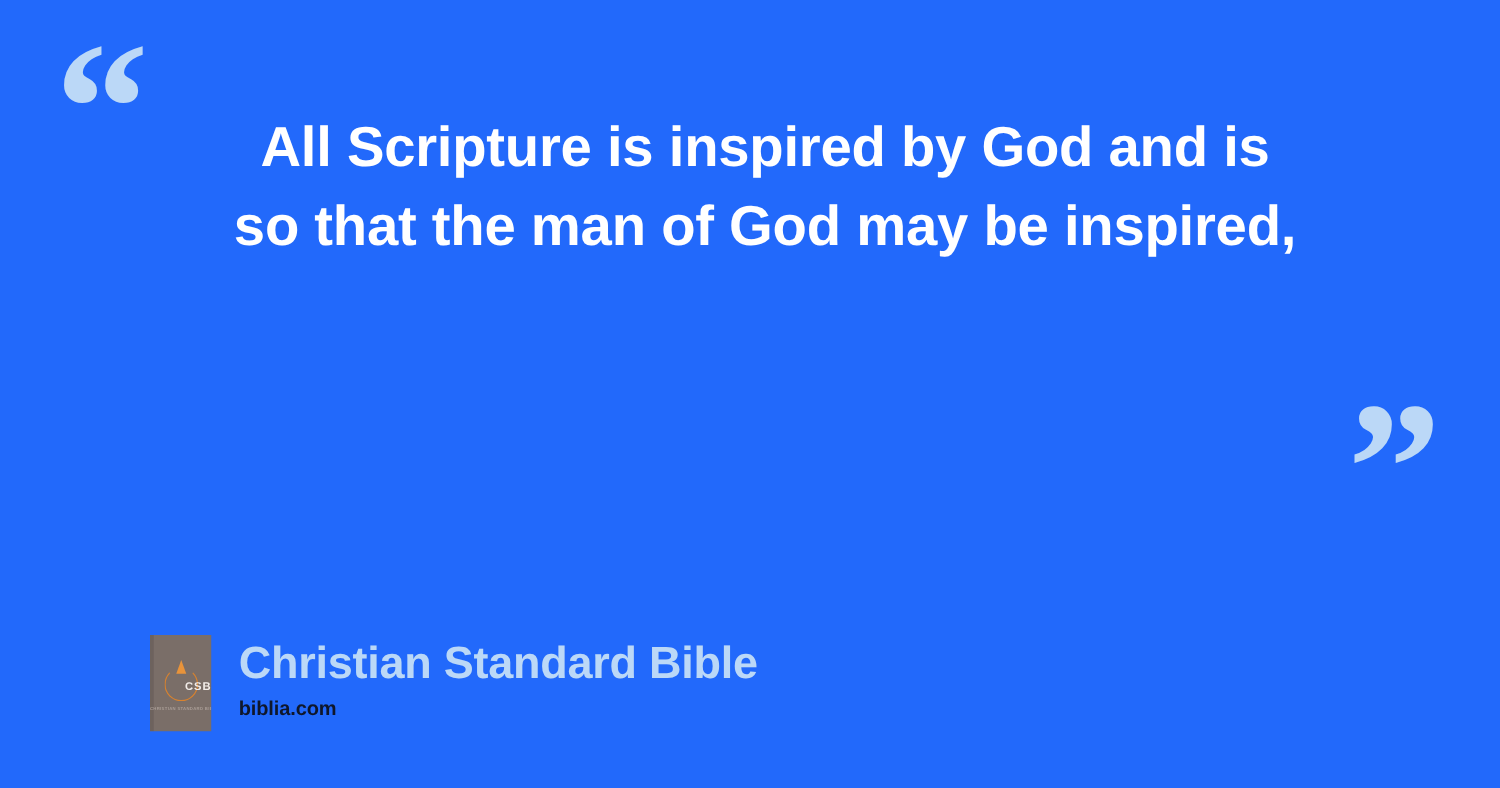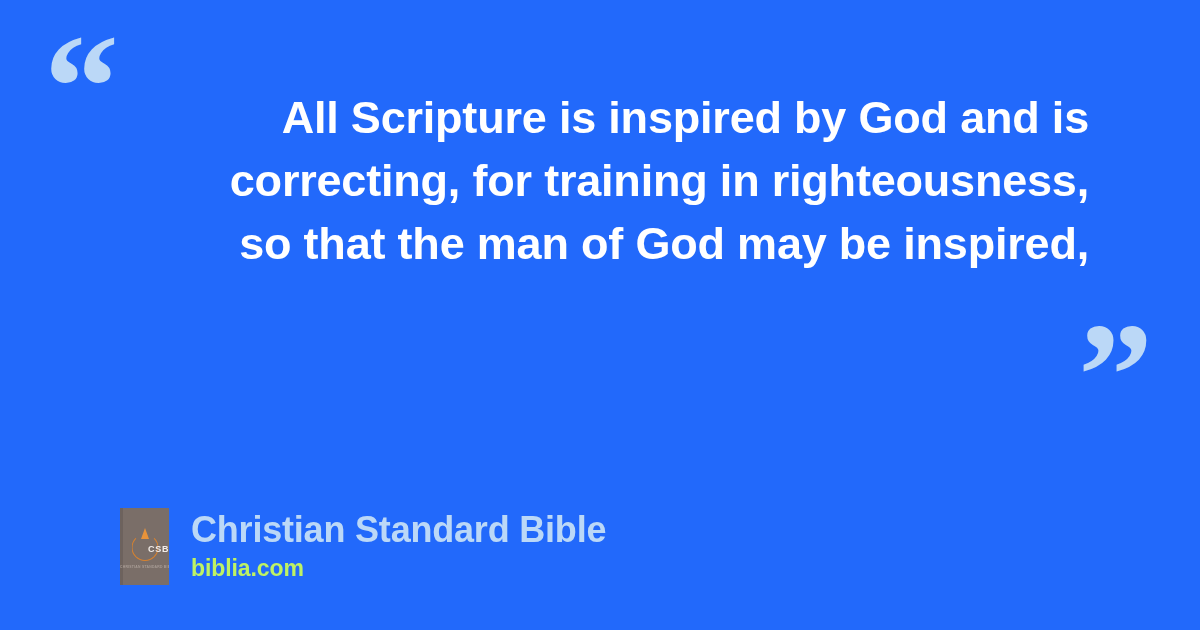--- a/index.html
+++ b/index.html
@@ -37,24 +37,24 @@
   }
   #quote-close {
     left: 1078px;
     top: 300px;
     font-size: 150px;
   }
 
   
   #quote-block {
     position: absolute;
-    left: 89px;
+    left: 112px;
     top: 86px;
     width: 1000px;
-    text-align: right;
+    text-align: center;
   }
   .quote-line {
     display: block;
     color: #ffffff;
     font-size: 45px;
     font-weight: 700;
     line-height: 63px;
     letter-spacing: -0.2px;
     white-space: nowrap;
   }
@@ -141,39 +141,38 @@
   }
   #source-name {
     color: #bbd8f7;
     font-size: 36px;
     font-weight: 700;
     line-height: 42px;
     letter-spacing: -0.2px;
     white-space: nowrap;
   }
   #source-site {
-    color: #bef264;
-    font-size: 23px;
+    color: #0f172a;
+    font-size: 16px;
     font-weight: 700;
     line-height: 30px;
     margin-top: 2px;
     letter-spacing: -0.1px;
     white-space: nowrap;
   }
 </style>
 </head>
 <body>
 
 <div id="card">
 
   <div class="quote-mark" id="quote-open">“</div>
 
   <div id="quote-block">
     <span class="quote-line">All Scripture is inspired by God and is</span>
-    <span class="quote-line">correcting, for training in righteousness,</span>
     <span class="quote-line">so that the man of God may be inspired,</span>
   </div>
 
   <div class="quote-mark" id="quote-close">”</div>
 
   <div id="attribution">
 
     <div id="book-cover">
       <div id="book-spine"></div>
       <div id="book-emblem"></div>

